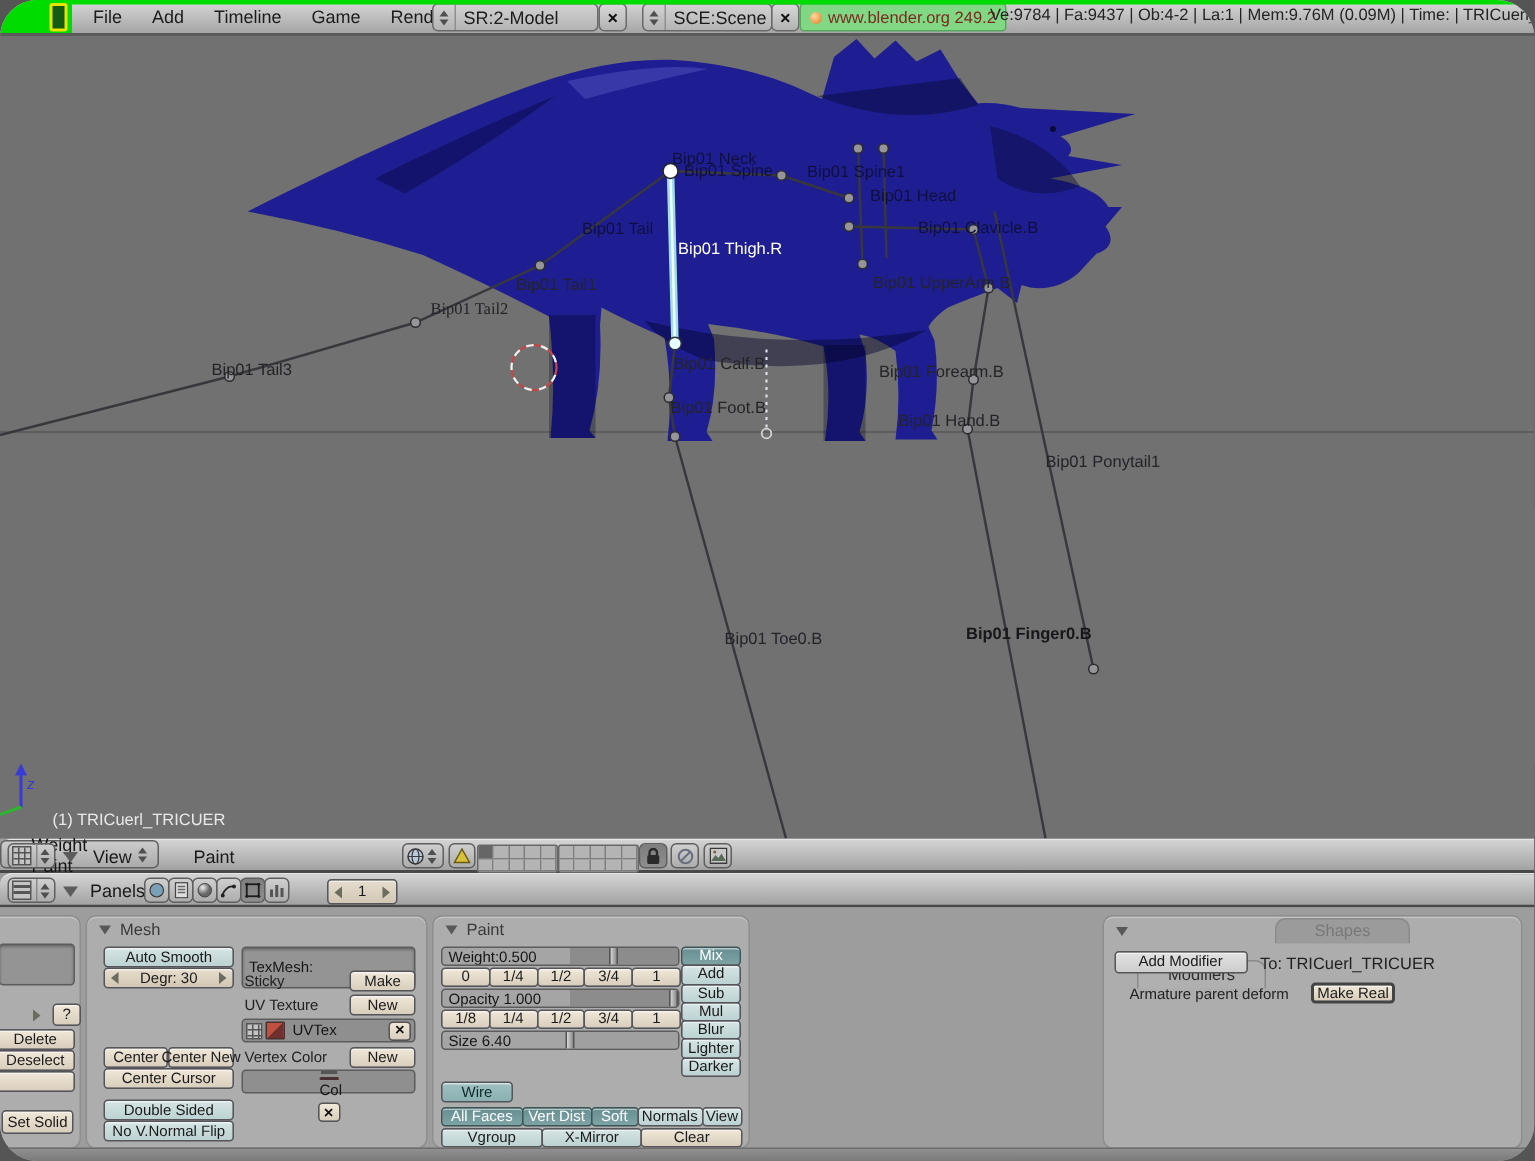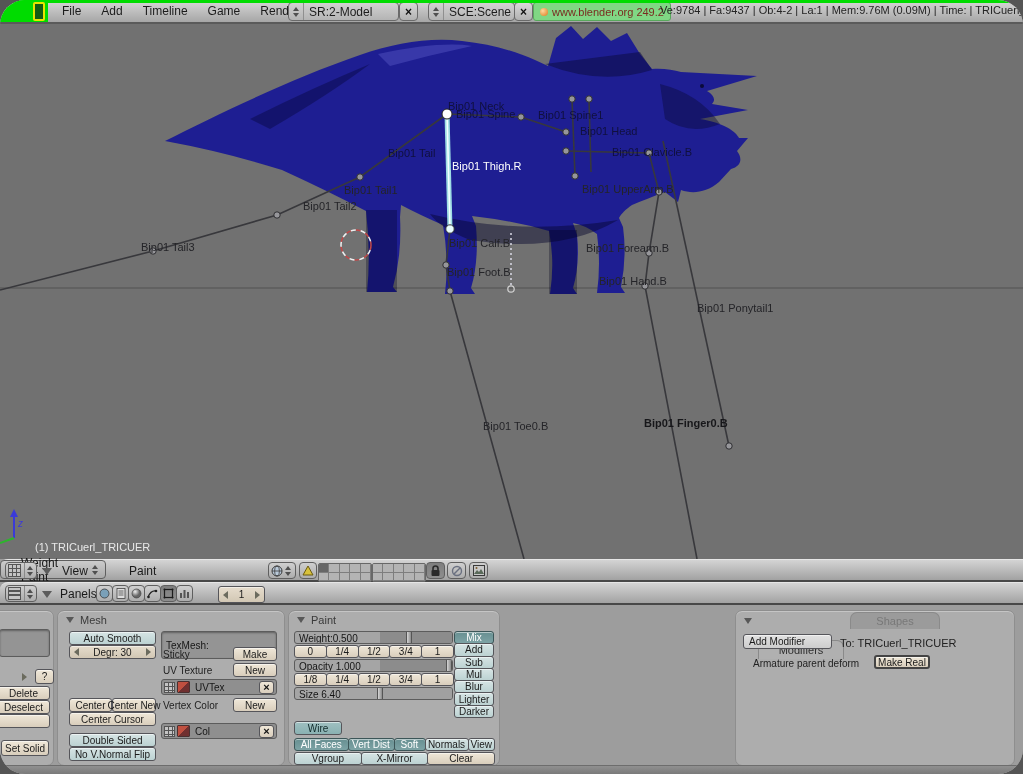--- a/index.html
+++ b/index.html
@@ -250,21 +250,21 @@
     <div class="bone-labels">
         <div class="bone-label mesh" style="left: 448px; top: 76px;">Bip01 Neck</div>
         <div class="bone-label mesh" style="left: 456px; top: 84px;">Bip01 Spine</div>
         <div class="bone-label mesh" style="left: 538px; top: 85px;">Bip01 Spine1</div>
         <div class="bone-label mesh" style="left: 580px; top: 101px;">Bip01 Head</div>
         <div class="bone-label mesh" style="left: 612px; top: 122px;">Bip01 Clavicle.B</div>
         <div class="bone-label mesh" style="left: 388px; top: 123px;">Bip01 Tail</div>
         <div class="bone-label white" style="left: 452px; top: 136px;">Bip01 Thigh.R</div>
         <div class="bone-label dark" style="left: 344px; top: 160px;">Bip01 Tail1</div>
         <div class="bone-label dark" style="left: 582px; top: 159px;">Bip01 UpperArm.B</div>
-        <div class="bone-label dark" style="left: 303px; top: 176px;">Bip01 Tail2</div>
+        <div class="bone-label dark" style="left: 287px; top: 176px; font-family: Liberation Serif, serif;">Bip01 Tail2</div>
         <div class="bone-label dark" style="left: 449px; top: 213px;">Bip01 Calf.B</div>
         <div class="bone-label dark" style="left: 586px; top: 218px;">Bip01 Forearm.B</div>
         <div class="bone-label dark" style="left: 141px; top: 217px;">Bip01 Tail3</div>
         <div class="bone-label dark" style="left: 447px; top: 242px;">Bip01 Foot.B</div>
         <div class="bone-label dark" style="left: 599px; top: 251px;">Bip01 Hand.B</div>
         <div class="bone-label dark" style="left: 697px; top: 278px;">Bip01 Ponytail1</div>
         <div class="bone-label dark" style="left: 483px; top: 396px;">Bip01 Toe0.B</div>
         <div class="bone-label darkbold" style="left: 644px; top: 393px;">Bip01 Finger0.B</div>
       </div>
     <div class="obj-info">(1) TRICuerl_TRICUER</div>
@@ -456,21 +456,21 @@
       <div class="plabel" style="left:105px;top:54px;">UV Texture</div>
       <div class="btn" style="left:175px;top:52px;width:44px;height:14px;">New</div>
       <div class="dataname-row" style="left:103px;top:68px;width:116px;height:16px;">
         <span class="minigrid" style="width:9px;height:9px;"></span>
         <span class="imgicon"></span>
         <span class="nm">UVTex</span>
         <span class="xsmall">×</span>
       </div>
       <div class="plabel" style="left:105px;top:89px;">Vertex Color</div>
       <div class="btn" style="left:175px;top:87px;width:44px;height:14px;">New</div>
-      <div class="dataname-row" style="left:103px;top:112px;width:116px;height:16px;">
+      <div class="dataname-row" style="left:103px;top:102px;width:116px;height:16px;flex-direction:column;">
         <span class="minigrid" style="width:9px;height:9px;"></span>
         <span class="imgicon"></span>
         <span class="nm">Col</span>
         <span class="xsmall">×</span>
       </div>
       <div class="btn" style="left:11px;top:87px;width:43px;height:14px;">Center</div>
       <div class="btn" style="left:54px;top:87px;width:44px;height:14px;">Center New</div>
       <div class="btn" style="left:11px;top:101px;width:87px;height:14px;">Center Cursor</div>
       <div class="btn blue" style="left:11px;top:122px;width:87px;height:14px;">Double Sided</div>
       <div class="btn blue" style="left:11px;top:136px;width:87px;height:14px;">No V.Normal Flip</div>
@@ -538,21 +538,21 @@
           <div class="btn-item blue">X-Mirror</div>
           <div class="btn-item beige">Clear</div>
         </div>
     </div>
 
 
     <div class="panel" style="left:735px;top:5px;width:278px;height:154px;">
       <span class="ptri" style="position:absolute;left:8px;top:7px;"></span>
       <div class="tab active" style="left:22px;top:-1px;width:86px;height:19px;margin-top:30px;">Modifiers</div>
       <div class="tab inactive" style="left:114px;top:1px;width:90px;height:17px;">Shapes</div>
-      <div class="btn white" style="left:7px;top:23px;width:89px;height:15px;justify-content:flex-start;padding-left:5px;">Add Modifier</div>
+      <div class="btn white" style="left:7px;top:23px;width:89px;height:15px;justify-content:flex-start;padding-left:15px;">Add Modifier</div>
       <div class="plabel" style="left:104px;top:26px;font-size:11px;">To: TRICuerl_TRICUER</div>
       <div class="plabel" style="left:17px;top:47px;">Armature parent deform</div>
       <div class="btn" style="left:138px;top:44px;width:56px;height:14px;border-width:2px;border-color:#444;">Make Real</div>
     </div>
 
     <div class="bottom-strip"></div>
   </div>
 </div>
 
 </body></html>

